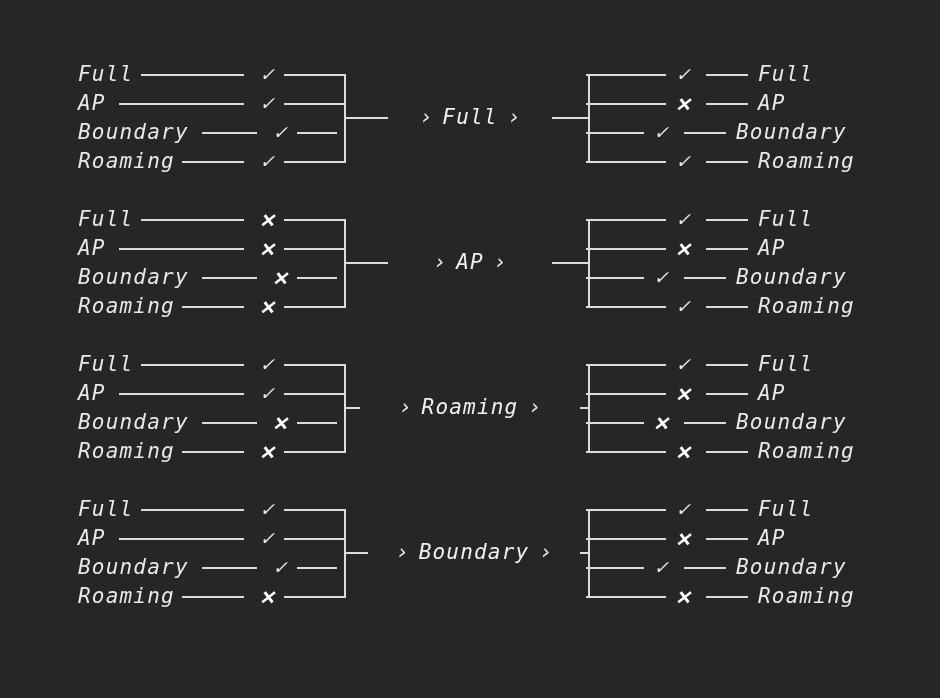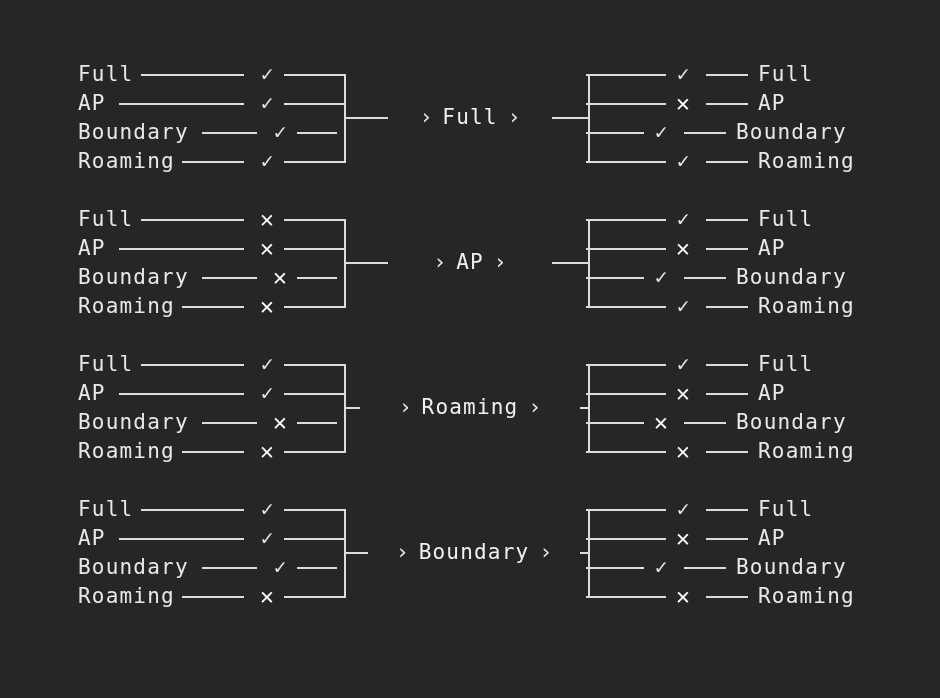--- a/index.html
+++ b/index.html
@@ -13,20 +13,21 @@
     height: 698px;
     overflow: hidden;
     font-family: "DejaVu Sans Mono", "Liberation Mono", monospace;
     color: #e8e8e8;
   }
 
   #diagram {
     position: relative;
     width: 940px;
     height: 638px;
+    font-style: italic;
   }
 
   .group {
     position: absolute;
     left: 0;
     width: 940px;
     height: 130px;
   }
 
   

